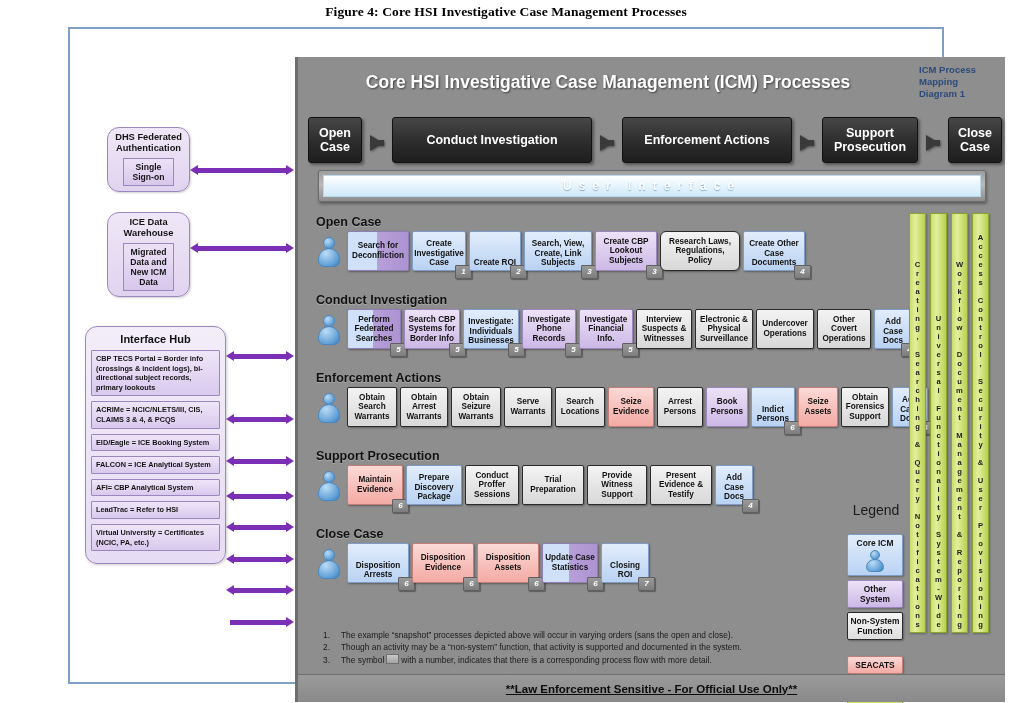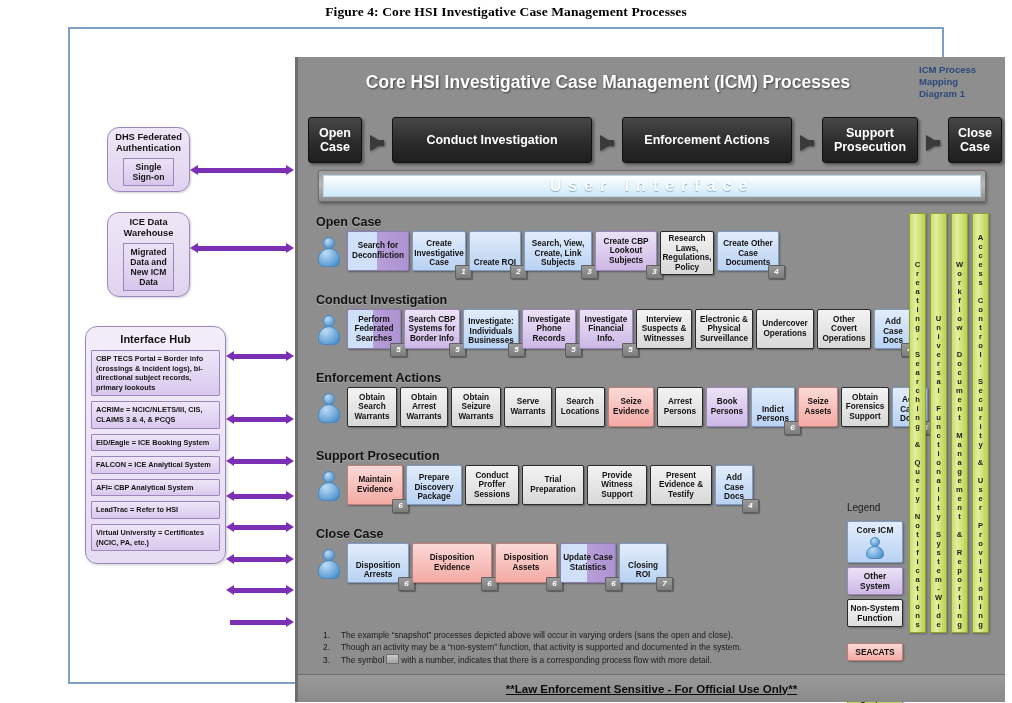--- a/index.html
+++ b/index.html
@@ -89,21 +89,21 @@
     border-radius:2px;
     padding:4px;
     box-shadow:1px 2px 3px rgba(0,0,0,.35);
   }
   #ui-bar {
     width:100%; height:100%;
     background:linear-gradient(180deg,#ffffff 0%,#eaf6fd 40%,#cfe9f8 100%);
     border:1px solid #bcd8e8;
     display:flex; align-items:center; justify-content:center;
     color:#ffffff;
-    font-size:16px;
+    font-size:12px;
     font-weight:bold;
     letter-spacing:7px;
     text-shadow:0 1px 1px rgba(120,160,190,.9);
   }
   
   .group { position:absolute; }
   .group-title {
     font-size:12.5px; font-weight:bold; color:#111;
     margin-bottom:2px;
     text-shadow:0 1px 0 rgba(255,255,255,.25);
@@ -175,21 +175,21 @@
   .vtext{
     writing-mode:vertical-rl;
     text-orientation:upright;
     font-size:7.6px; font-weight:bold; color:#1d1d1d;
     letter-spacing:0px;
     line-height:15px;
     padding-bottom:3px;
   }
   
   #legend { position:absolute; right:100px; top:445px; width:58px; }
-  #legend-title{ font-size:10px; color:#1b1b1b; text-align:left; margin-bottom:8px; font-weight:normal;}
+  #legend-title{ font-size:14px; color:#1b1b1b; text-align:center; margin-bottom:16px; font-weight:normal;}
   .leg-box{
     width:56px; margin-bottom:4px;
     border:1px solid #6a6a6a;
     border-radius:2px;
     font-size:8.4px; font-weight:bold; color:#111;
     text-align:center;
     padding:3px 1px;
     line-height:10px;
     box-shadow:1px 1px 2px rgba(0,0,0,.3);
   }
@@ -396,21 +396,21 @@
             <i class="tag">2</i>
           </div>
         <div class="pbox c-core" style="width:68px;">
             <span>Search, View, Create, Link Subjects</span>
             <i class="tag">3</i>
           </div>
         <div class="pbox c-other" style="width:62px;">
             <span>Create CBP Lookout Subjects</span>
             <i class="tag">3</i>
           </div>
-        <div class="pbox c-nonsys" style="width:54px;">
+        <div class="pbox c-nonsys" style="width:80px;border-radius:6px;">
             <span>Research Laws, Regulations, Policy</span>
           </div>
         <div class="pbox c-core" style="width:62px;">
             <span>Create Other Case Documents</span>
             <i class="tag">4</i>
           </div>
       </div>
     </div>
 
     <div class="group" style="left:18px; top:236px;">
@@ -544,21 +544,21 @@
       <div class="group-title">Close Case</div>
       <div class="group-row">
         <div class="person">
             <div class="head"></div>
             <div class="body"></div>
           </div>
         <div class="pbox c-core" style="width:62px;">
             <span>Disposition Arrests</span>
             <i class="tag">6</i>
           </div>
-        <div class="pbox c-seacat" style="width:80px;">
+        <div class="pbox c-seacat" style="width:62px;">
             <span>Disposition Evidence</span>
             <i class="tag">6</i>
           </div>
         <div class="pbox c-seacat" style="width:62px;">
             <span>Disposition Assets</span>
             <i class="tag">6</i>
           </div>
         <div class="pbox c-split" style="width:56px;">
             <span>Update Case Statistics</span>
             <i class="tag">6</i>

